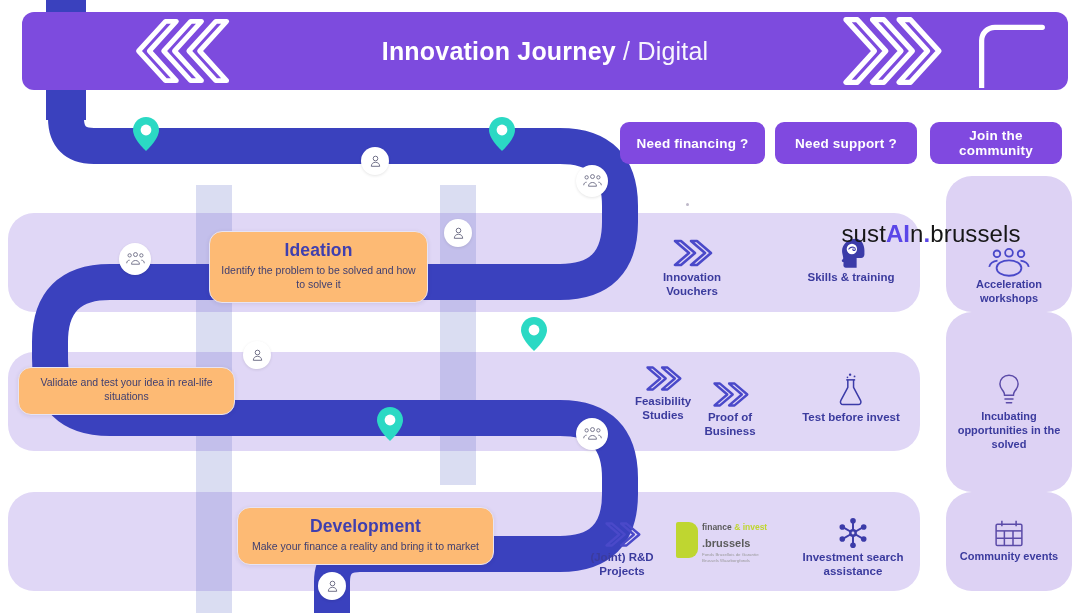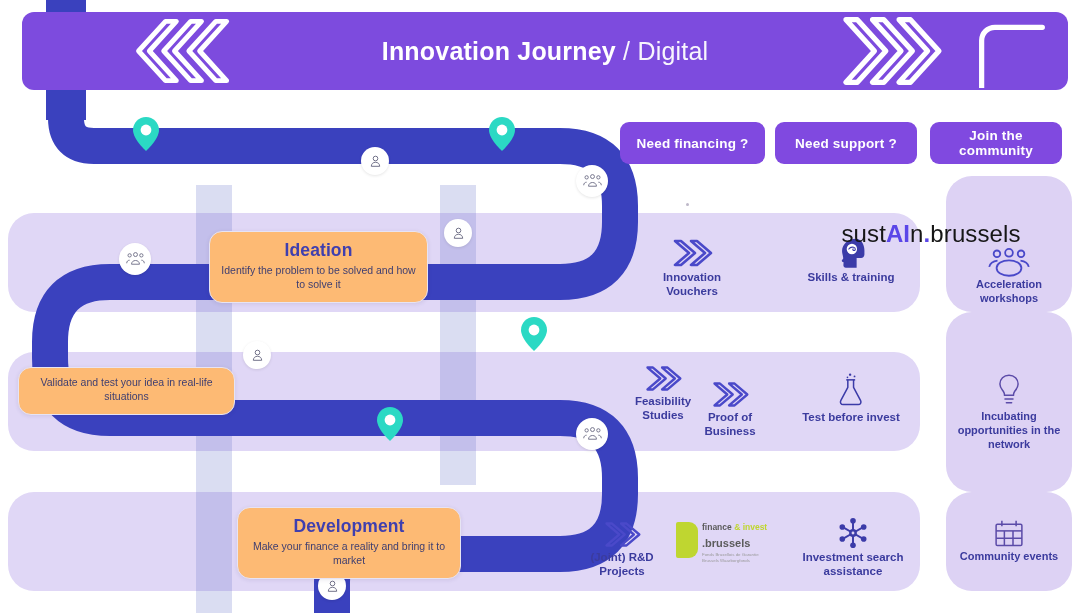--- a/index.html
+++ b/index.html
@@ -71,21 +71,21 @@
     position:absolute;background:#fdba74;border-radius:13px;
     border:1px solid #E7E4F3;
     box-shadow:0 1px 4px rgba(40,30,90,.10);
     text-align:center;padding:8px 10px 10px;box-sizing:border-box;
   }
   .scard h3{margin:0 0 3px;font-size:17.5px;font-weight:bold;color:#3F3FAF;letter-spacing:.1px;}
   .scard p{margin:0;font-size:10.5px;line-height:1.32;color:#3E3E70;}
 
   #card-ideation{left:209px;top:231px;width:219px;}
   #card-validation{left:18px;top:367px;width:217px;}
-  #card-development{left:237px;top:507px;width:224px;}
+  #card-development{left:237px;top:507px;width:257px;}
 
   
   .svc{
     position:absolute;display:flex;flex-direction:column;align-items:center;
     justify-content:flex-start;text-align:center;
   }
   .svc .ico{height:44px;display:flex;align-items:flex-end;justify-content:center;}
   .svc .lbl{
     margin-top:0;font-size:11.5px;font-weight:bold;color:#3B3B9E;line-height:1.25;
   }
@@ -340,21 +340,21 @@
     <div class="svc small" style="left:948px;top:366px;width:122px;">
       <span class="ico">
         <svg viewBox="0 0 32 42" width="28" height="38">
             <g fill="none" stroke="#5B4BA8" stroke-width="1.7" stroke-linecap="round">
               <path d="M16 3c-6 0-10.4 4.4-10.4 10 0 4.2 2.6 6.6 4 8.6 1 1.5 1.3 2.6 1.3 4.2h10.2c0-1.6.3-2.7 1.3-4.2 1.4-2 4-4.4 4-8.6C26.4 7.4 22 3 16 3z"></path>
               <path d="M11.4 30.1h9.2"></path>
               <path d="M13 34.4h6"></path>
             </g>
           </svg>
       </span>
-      <span class="lbl">Incubating opportunities in the network</span>
+      <span class="lbl">Incubating opportunities in the solved</span>
     </div>
 
     <div class="svc" style="left:580px;top:506px;width:84px;">
       <span class="ico">
         <svg viewBox="0 0 46 34" width="42" height="31">
             <g fill="none" stroke="#4A49C9" stroke-width="2.6" stroke-linejoin="round" stroke-linecap="round">
               <path d="M6 5 L20 17 L6 29 L12 29 L26 17 L12 5 Z"></path>
               <path d="M22 5 L36 17 L22 29 L28 29 L42 17 L28 5 Z"></path>
             </g>
           </svg>

